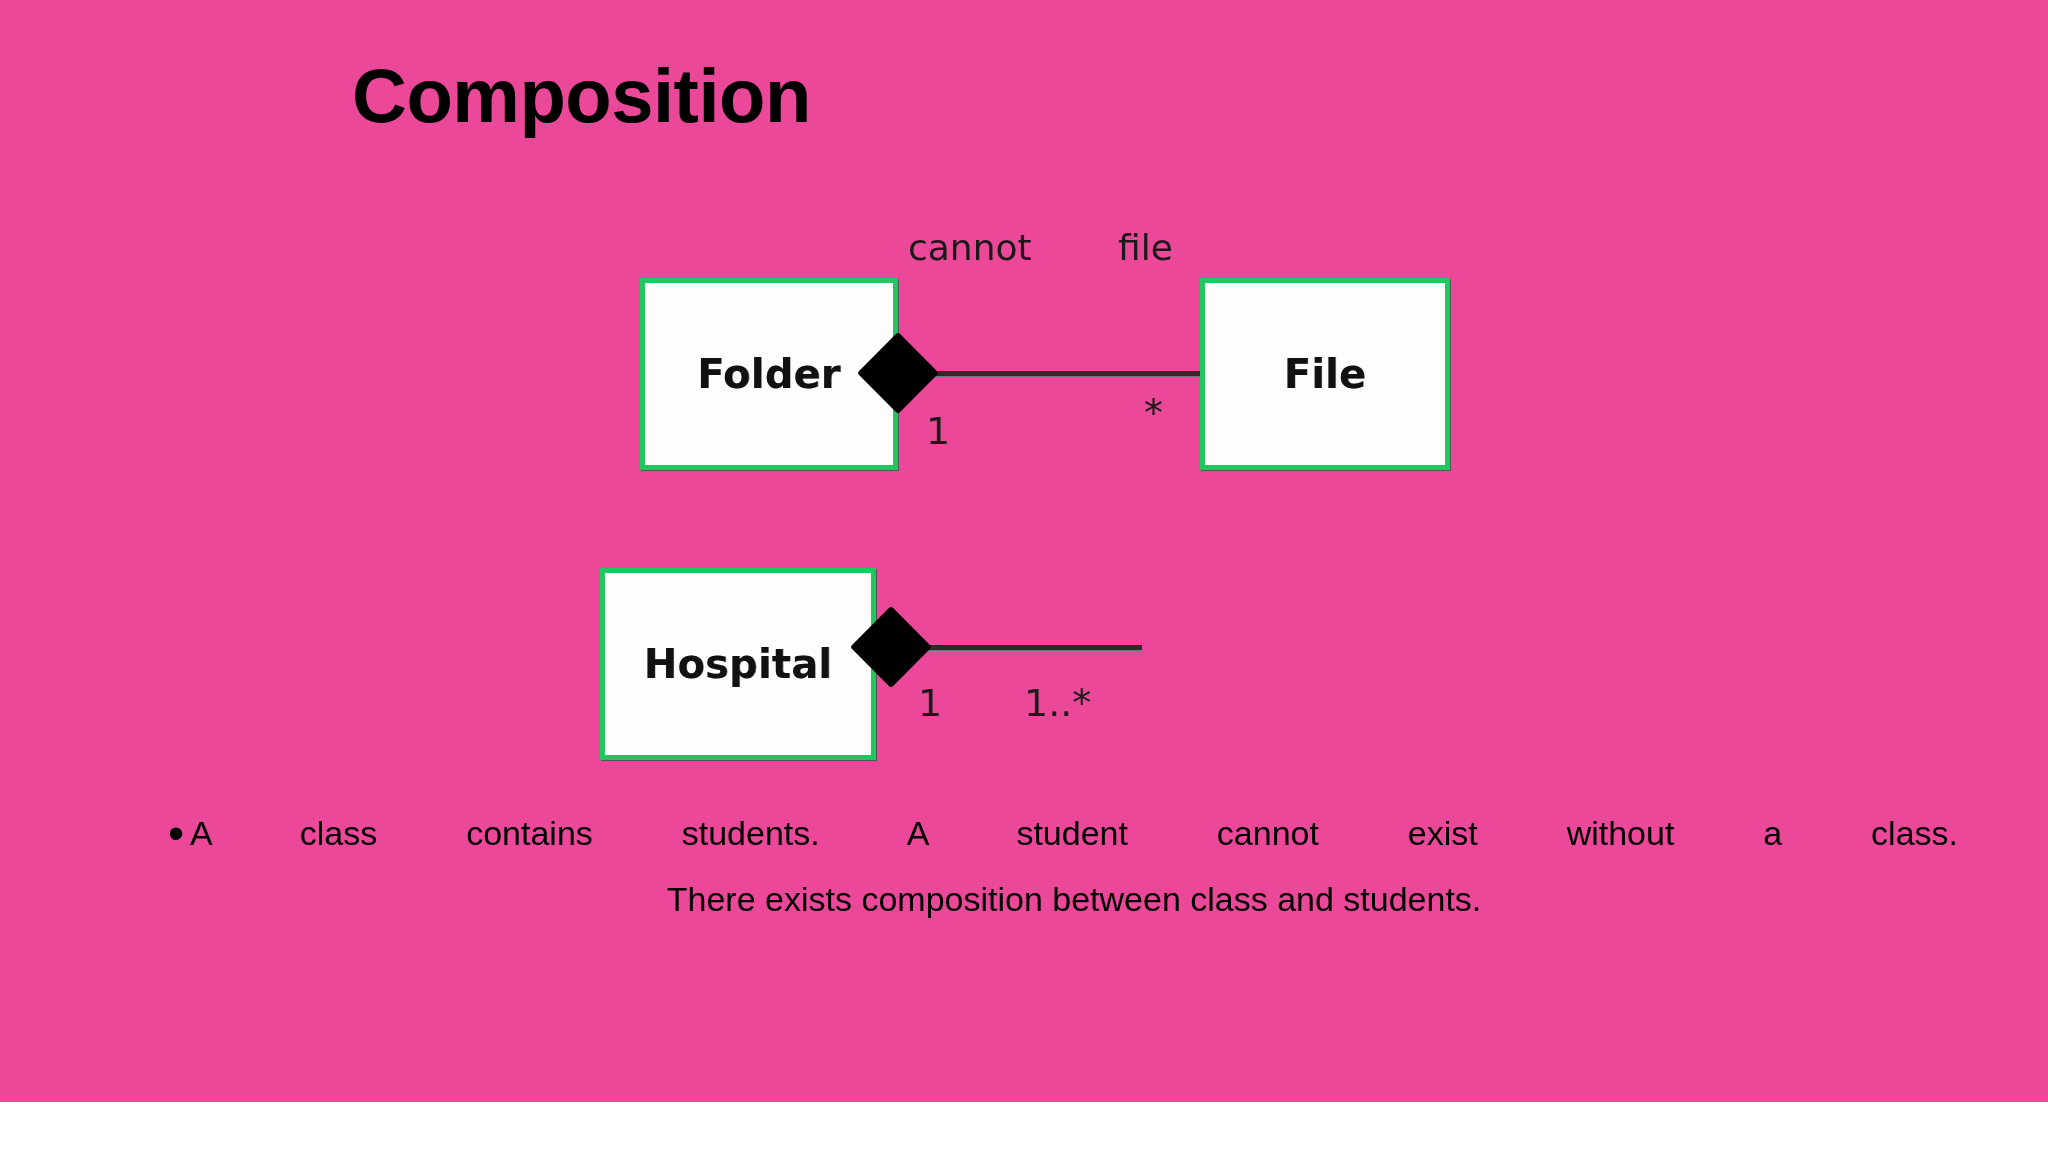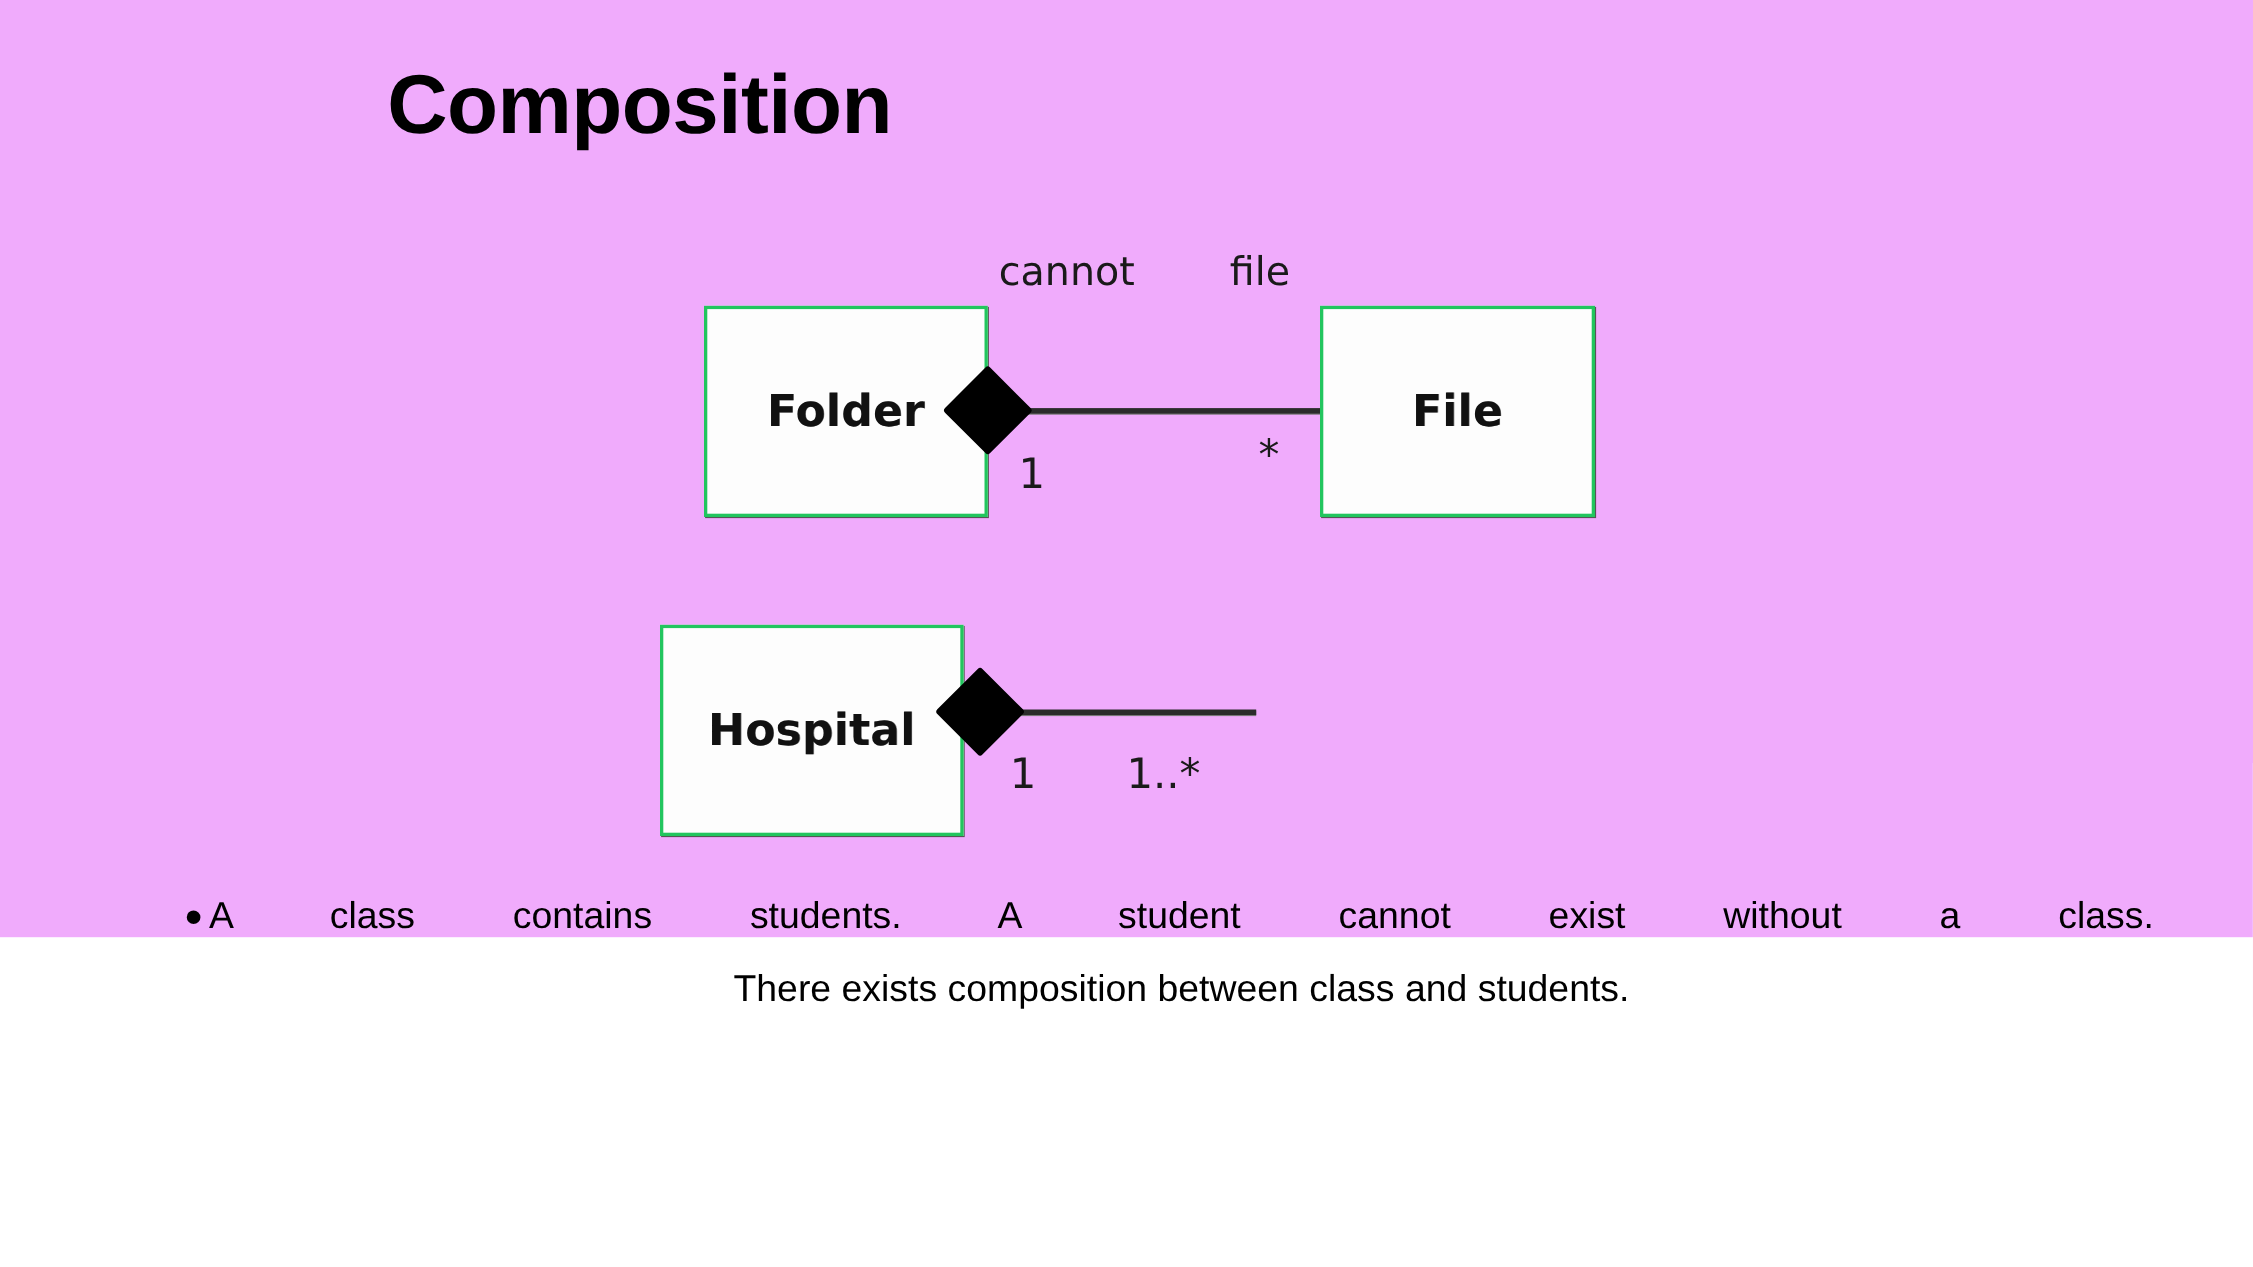--- a/index.html
+++ b/index.html
@@ -15,22 +15,22 @@
     overflow: hidden;
     font-family: "Liberation Sans", sans-serif;
     color: #000000;
   }
 
   
   .slide {
     position: absolute;
     left: 0; top: 0;
     width: 2048px;
-    height: 852px;
-    background: #f0abfc;
+    height: 1102px;
+    background: #ec4899;
   }
 
   
   .slide-title {
     position: absolute;
     left: 352px;
     top: 56px;
     font-size: 76px;
     font-weight: bold;
     letter-spacing: -0.5px;
@@ -43,21 +43,21 @@
   .uml-figure {
     position: absolute;
   }
   #uml-folder-file  { left: 640px; top: 278px;  width: 810px; height: 192px; }
   #uml-hospital-dep { left: 600px; top: 552px;  width: 880px; height: 192px; }
 
   .uml-class-box {
     position: absolute;
     box-sizing: border-box;
     background: #fdfdfd;
-    border: 3px solid #22c55e;
+    border: 5px solid #22c55e;
     box-shadow: 1px 1px 0 #555555;
     display: flex;
     align-items: center;
     justify-content: center;
   }
   .uml-class-name {
     font-family: "DejaVu Sans", sans-serif;
     font-weight: bold;
     font-size: 40px;
     color: #111111;

